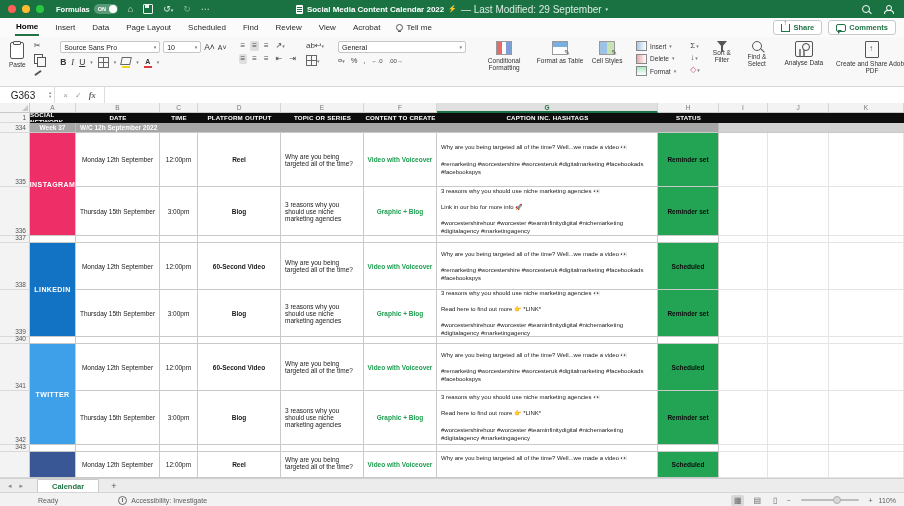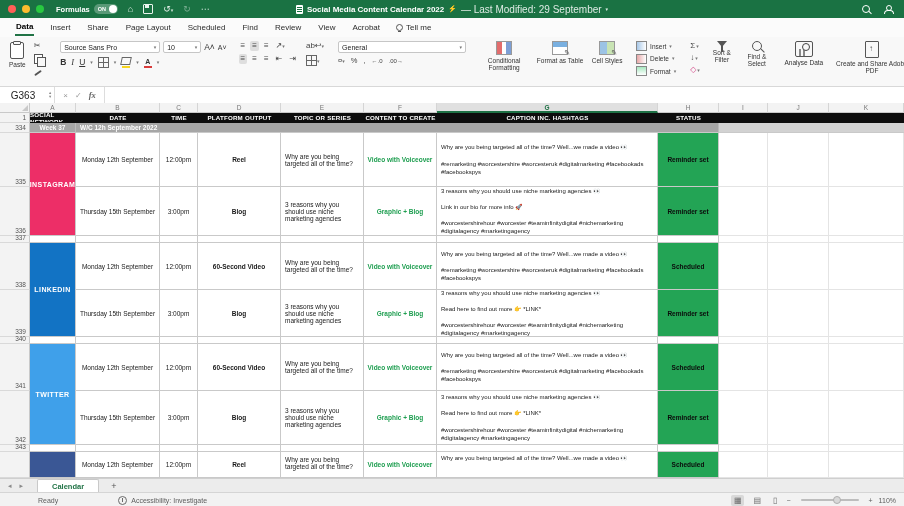--- a/index.html
+++ b/index.html
@@ -157,31 +157,41 @@
     <span class="title-mod">— Last Modified: 29 September</span>
     <span class="caret" style="color:#dfeee6">▾</span>
   </div>
   <span style="margin-left:auto;display:flex;align-items:center">
     <span class="ic-search"></span>
     <span class="ic-person"></span>
   </span>
 </div>
 
 <div class="abs tabrow">
-  <span class="mtab active">Data</span>
+  <span class="mtab active">Home</span>
   <span class="mtab">Insert</span>
-  <span class="mtab">Share</span>
+  <span class="mtab">Data</span>
   <span class="mtab">Page Layout</span>
   <span class="mtab">Scheduled</span>
   <span class="mtab">Find</span>
   <span class="mtab">Review</span>
   <span class="mtab">View</span>
   <span class="mtab">Acrobat</span>
   <span class="bulb"></span>
   <span class="tellme">Tell me</span>
+  <span class="right-btns">
+    <span class="gbtn">
+      <span class="ic-sharebox"></span>
+      <span>Share</span>
+    </span>
+    <span class="gbtn">
+      <span class="ic-comment"></span>
+      <span>Comments</span>
+    </span>
+  </span>
 </div>
 
 <div class="abs ribbon">
   <div class="rgroup">
     <span class="bigbtn">
       <span class="ic-clip"></span>
       <span class="lbl">Paste</span>
     </span>
     <span class="smcol">
       <span class="smbtn">✂</span>

